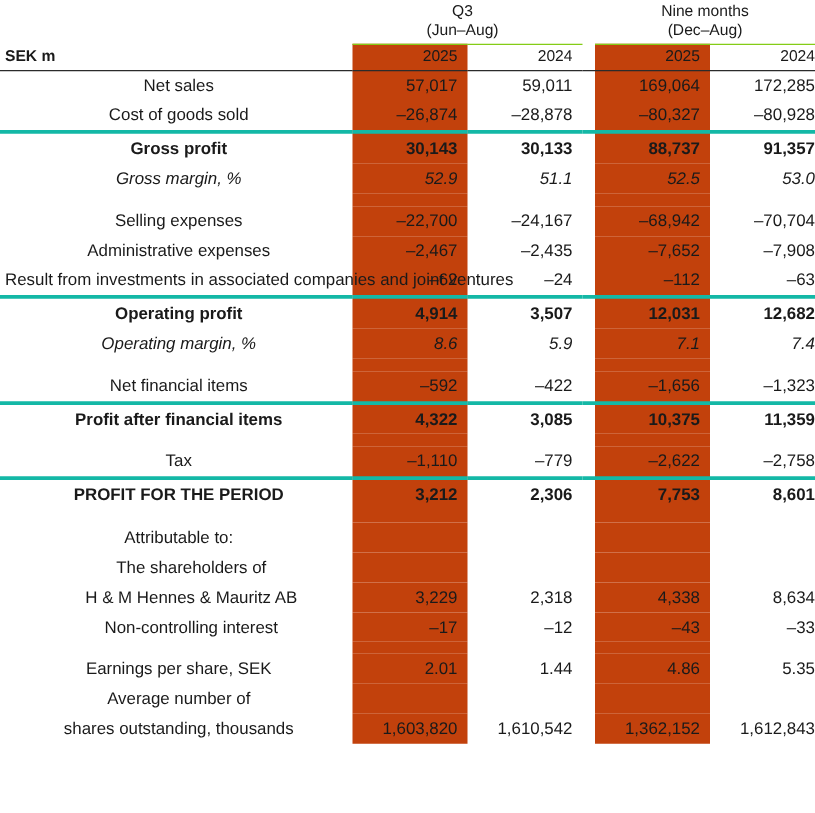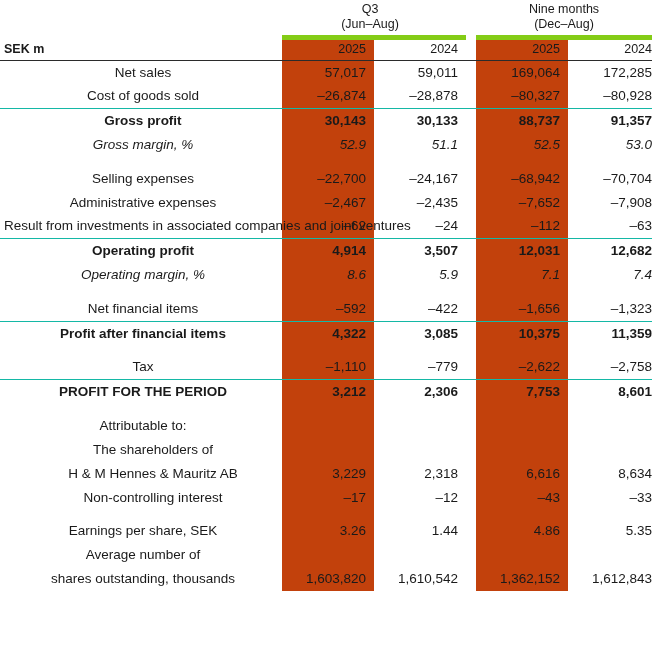--- a/index.html
+++ b/index.html
@@ -52,42 +52,42 @@
   .colhead.empty { border-bottom: 1px solid #2b2b2b; }
   .unit {
     text-align: left;
     font-size: 12.5px;
     padding: 2px 0 4px 4px;
     font-weight: bold;
     vertical-align: bottom;
     border-bottom: 1px solid #2b2b2b;
   }
   .grpline {
-    border-bottom: 5px solid #84cc16;
+    border-bottom: 1px solid #84cc16;
   }
 
   td.lbl {
     padding: 3px 0 3px 4px;
     text-align: center;
     line-height: 1.32;
     white-space: nowrap;
   }
   td.num {
     padding: 3px 8px 3px 0;
     text-align: right;
     line-height: 1.32;
     white-space: nowrap;
   }
   td.gap { padding: 0; }
 
   .shade { background: #c2410c; }
 
   tr.bold td { font-weight: bold; margin-top: 20px; }
   tr.italic td { font-style: italic; }
-  tr.rule td { border-bottom: 1px solid #14b8a6; }
+  tr.rule td { border-bottom: 3px solid #14b8a6; }
 
   td.indent1 { padding-left: 24px; }
   .spacer td { height: 10px; padding: 0; line-height: 0; font-size: 0; }
 
   .wrap2 { white-space: normal; line-height: 1.3; }
 </style>
 </head>
 <body>
 
 <div id="page">
@@ -273,42 +273,42 @@
           <td class="num"></td>
           <td class="gap"></td>
           <td class="num shade"></td>
           <td class="num"></td>
         </tr>
         <tr>
           <td class="lbl indent1">H &amp; M Hennes &amp; Mauritz AB</td>
           <td class="num shade">3,229</td>
           <td class="num">2,318</td>
           <td class="gap"></td>
-          <td class="num shade">6,616</td>
+          <td class="num shade">4,338</td>
           <td class="num">8,634</td>
         </tr>
         <tr>
           <td class="lbl indent1">Non-controlling interest</td>
           <td class="num shade">–17</td>
           <td class="num">–12</td>
           <td class="gap"></td>
           <td class="num shade">–43</td>
           <td class="num">–33</td>
         </tr>
         <tr class="spacer">
           <td></td>
           <td class="shade"></td>
           <td></td>
           <td class="gap"></td>
           <td class="shade"></td>
           <td></td>
         </tr>
         <tr>
           <td class="lbl">Earnings per share, SEK</td>
-          <td class="num shade">3.26</td>
+          <td class="num shade">2.01</td>
           <td class="num">1.44</td>
           <td class="gap"></td>
           <td class="num shade">4.86</td>
           <td class="num">5.35</td>
         </tr>
         <tr>
           <td class="lbl">Average number of</td>
           <td class="num shade"></td>
           <td class="num"></td>
           <td class="gap"></td>

